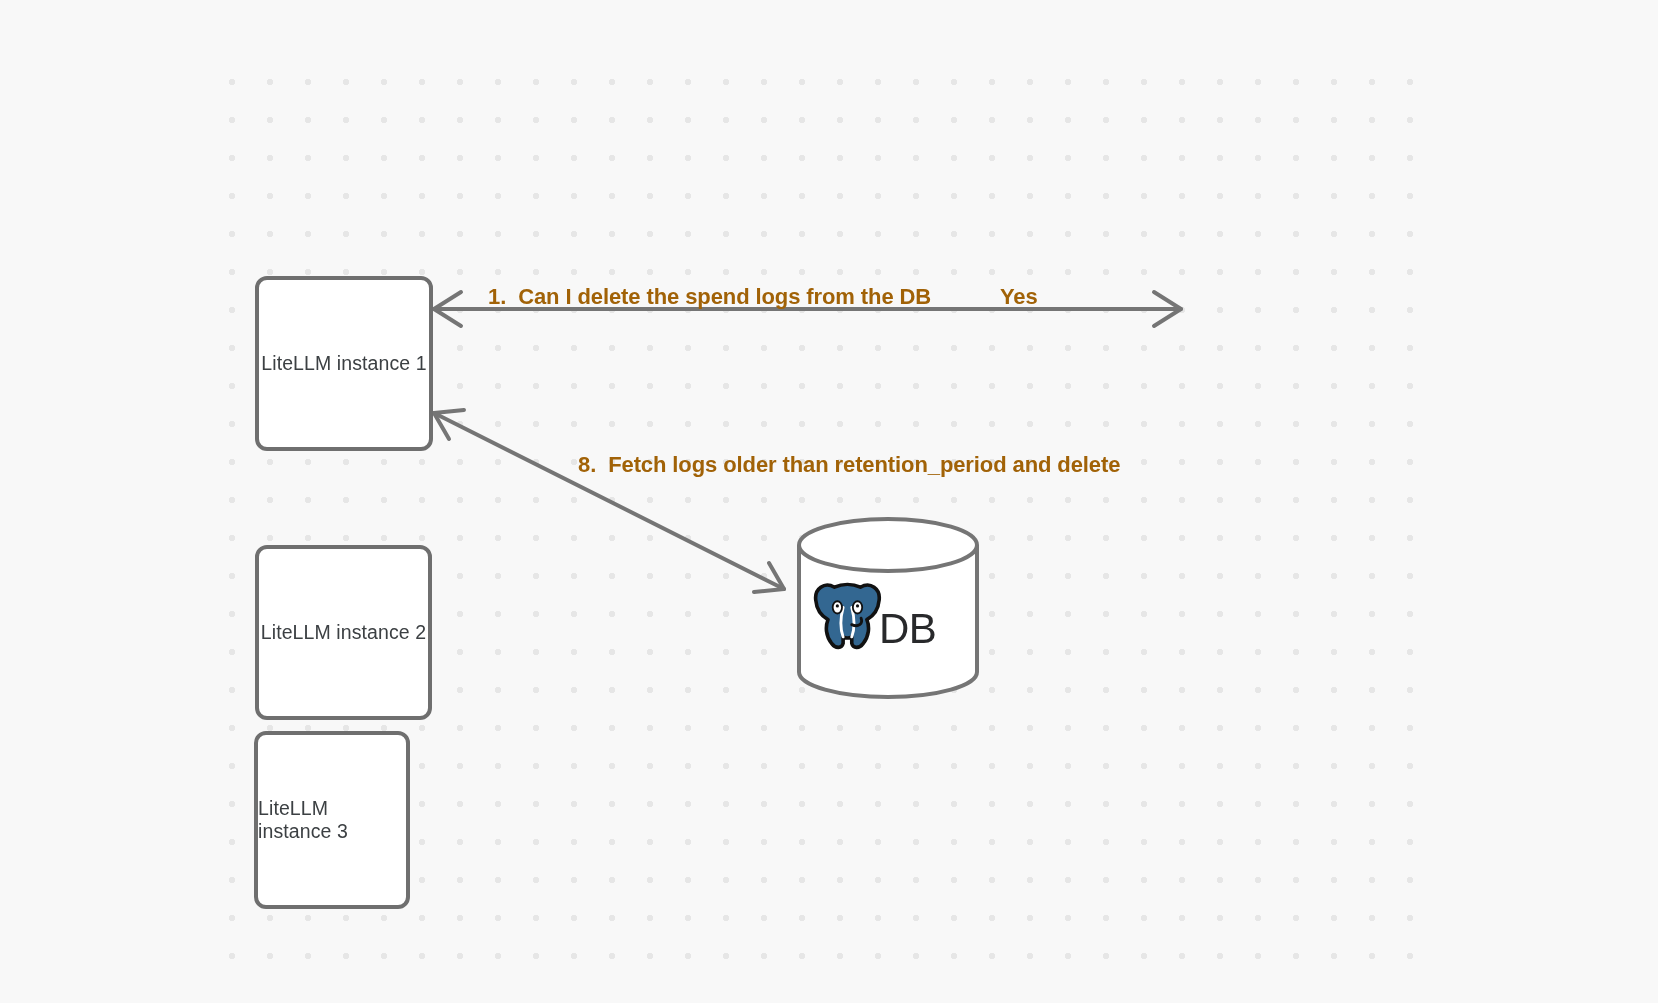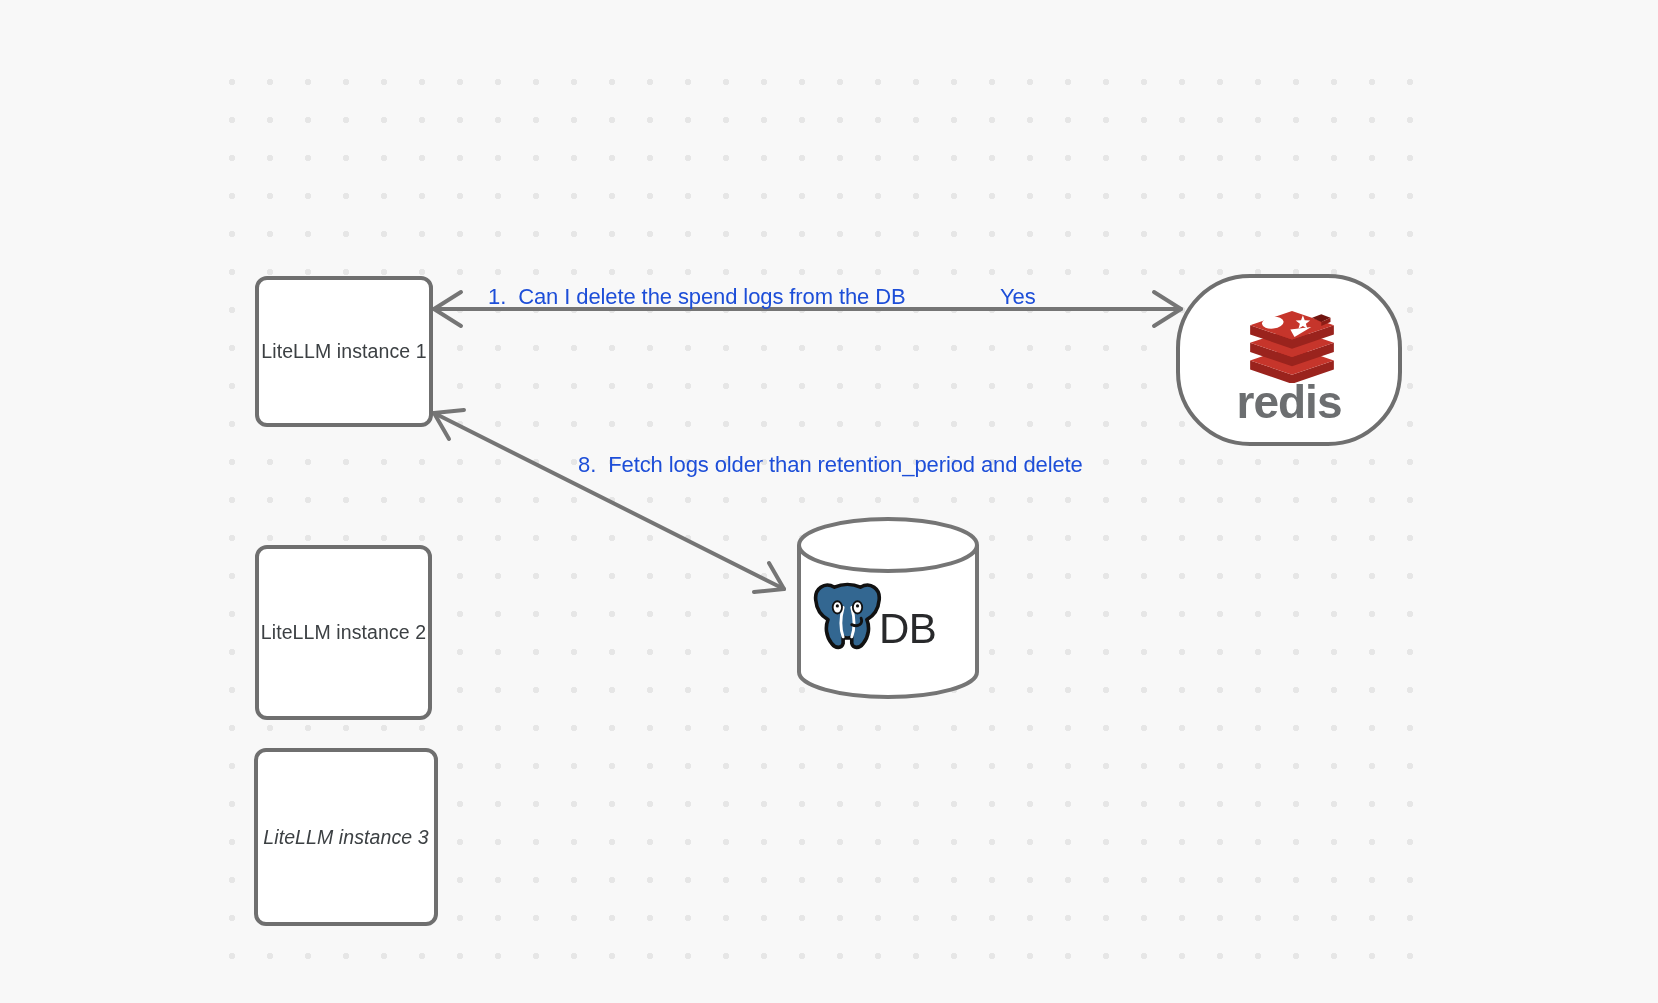--- a/index.html
+++ b/index.html
@@ -12,38 +12,38 @@
     background-image:radial-gradient(circle,#e6e6e6 2.9px,rgba(0,0,0,0) 3.1px);
     background-size:38px 38px;
   }
   .node-box{
     position:absolute;background:#ffffff;border:4px solid #6f6f6f;border-radius:12px;
     box-sizing:border-box;display:flex;align-items:center;justify-content:center;
   }
   .node-box .lbl{
     font-size:19.5px;color:#3c4043;letter-spacing:0.1px;
   }
-  .box1{left:255px;top:276px;width:178px;height:151px;}
+  .box1{left:255px;top:276px;width:178px;height:175px;}
   .box2{left:255px;top:517px;width:177px;height:175px;margin-top:28px;}
-  .box3{left:254px;top:748px;width:184px;height:178px;font-style:italic;}
+  .box3{left:254px;top:731px;width:156px;height:178px;}
   .redis-node{
     left:1176px;top:274px;width:226px;height:172px;border-radius:74px;
     flex-direction:column;justify-content:flex-start;
   }
   .redis-logo{position:absolute;left:70px;top:33px;}
   .redis-word{
     position:absolute;left:0;top:104px;width:100%;text-align:center;
     font-size:46px;line-height:40px;font-weight:700;color:#6c6e70;letter-spacing:-1px;
   }
   .db-node{position:absolute;left:797px;top:515px;width:182px;height:186px;}
   .db-cyl{position:absolute;left:0;top:0;}
   .db-content{position:absolute;left:13px;top:64px;display:flex;align-items:flex-end;}
   .db-label{font-size:42px;font-weight:500;color:#28292b;margin-left:-3px;letter-spacing:-0.5px;}
   .edge-label{
-    position:absolute;font-weight:400;font-size:22px;line-height:25px;color:#1d4ed8;
+    position:absolute;font-weight:700;font-size:22px;line-height:25px;color:#a16207;
     white-space:pre;letter-spacing:-0.1px;
   }
   .lab1{left:488px;top:284px;}
   .lab1yes{left:1000px;top:284px;}
   .lab2{left:578px;top:452px;}
   svg.overlay{position:absolute;left:0;top:0;}
 </style>
 </head>
 <body>
 
@@ -67,45 +67,20 @@
   <div class="node-box box1">
     <span class="lbl">LiteLLM instance 1</span>
   </div>
   <div class="node-box box2">
     <span class="lbl">LiteLLM instance 2</span>
   </div>
   <div class="node-box box3">
     <span class="lbl">LiteLLM instance 3</span>
   </div>
 
-  <div class="node-box redis-node">
-    <svg class="redis-logo" width="84" height="72" viewBox="0 0 100 86">
-
-      <g transform="translate(0,42)">
-        <path d="M0 17 L0 28 L50 45 L100 28 L100 17 L50 34 Z" fill="#9a231d"></path>
-        <path d="M0 17 L50 0 L100 17 L50 34 Z" fill="#c6352b"></path>
-      </g>
-
-      <g transform="translate(0,21)">
-        <path d="M0 17 L0 28 L50 45 L100 28 L100 17 L50 34 Z" fill="#9a231d"></path>
-        <path d="M0 17 L50 0 L100 17 L50 34 Z" fill="#c6352b"></path>
-      </g>
-
-      <g>
-        <path d="M0 17 L0 28 L50 45 L100 28 L100 17 L50 34 Z" fill="#9a231d"></path>
-        <path d="M0 17 L50 0 L100 17 L50 34 Z" fill="#c6352b"></path>
-        <ellipse cx="27" cy="14" rx="13" ry="7" fill="#ffffff" transform="rotate(-6 27 14)"></ellipse>
-        <polygon points="63,5 65.2,10.9 71.6,11.2 66.6,15.2 68.3,21.3 63,17.8 57.7,21.3 59.4,15.2 54.4,11.2 60.8,10.9" fill="#ffffff"></polygon>
-        <polygon points="48,22 73,19 53,31" fill="#ffffff"></polygon>
-        <polygon points="74,8 85,4 96,8 85,13" fill="#70140f"></polygon>
-        <polygon points="85,13 96,8 96,13 85,18" fill="#8d1d16"></polygon>
-      </g>
-    </svg>
-    <div class="redis-word">redis</div>
-  </div>
 
   <div class="db-node">
     <svg class="db-cyl" width="182" height="186" viewBox="0 0 182 186">
       <path d="M2 30 L2 157 A89 25 0 0 0 180 157 L180 30" fill="#ffffff" stroke="#757575" stroke-width="4"></path>
       <ellipse cx="91" cy="30" rx="89" ry="26" fill="#ffffff" stroke="#757575" stroke-width="4"></ellipse>
     </svg>
     <div class="db-content">
       <svg width="72" height="74" viewBox="0 0 100 100">
         <path d="M34 10 C 20 2 6 12 8 28 C 9 40 16 50 25 55 C 21 65 22 78 30 88 C 35 95 44 96 46 88 L 46 79 C 50 81 54 81 58 79 L 58 88 C 60 96 69 95 74 88 C 82 78 83 65 79 55 C 88 50 95 40 96 28 C 98 12 84 2 70 10 C 59 5 45 5 34 10 Z" fill="#336791" stroke="#111111" stroke-width="5" stroke-linejoin="round"></path>
         <path d="M46 38 C 42 53 42 68 46 79 M58 38 C 62 53 62 68 58 79" stroke="#ffffff" stroke-width="4" fill="none" stroke-linecap="round"></path>

